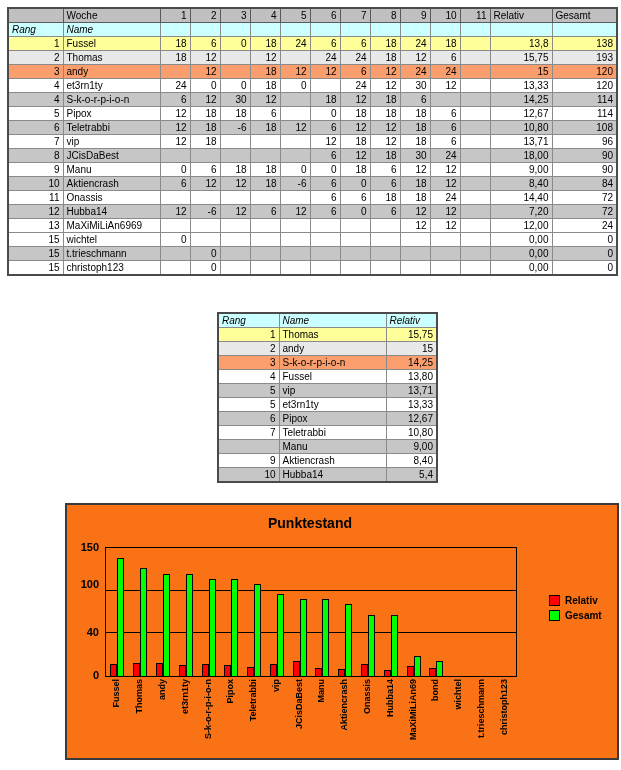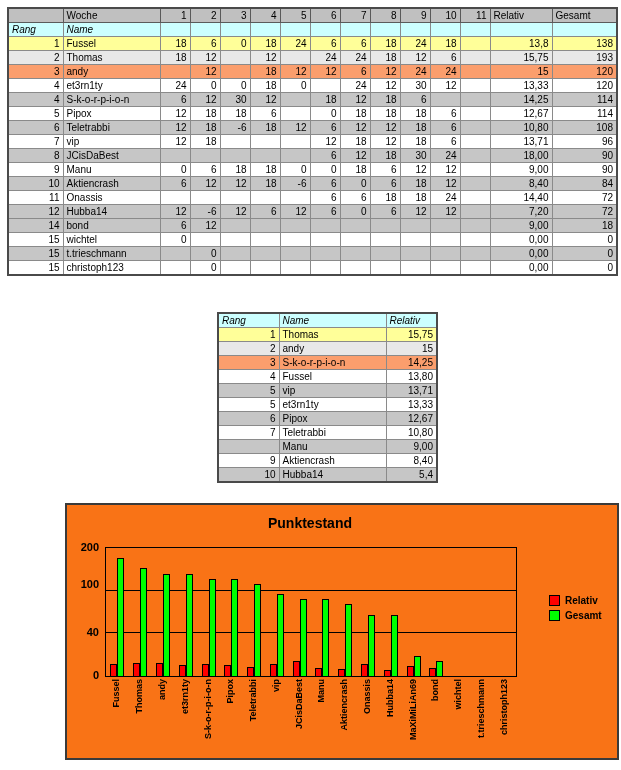--- a/index.html
+++ b/index.html
@@ -322,36 +322,36 @@
         <td class="num">12</td>
         <td class="num">6</td>
         <td class="num">0</td>
         <td class="num">6</td>
         <td class="num">12</td>
         <td class="num">12</td>
         <td class="num"></td>
         <td class="num">7,20</td>
         <td class="num">72</td>
       </tr>
-      <tr class="hl-gray">
-        <td class="num">14</td>
-        <td class="txt">bond</td>
-        <td class="num">6</td>
-        <td class="num">12</td>
-        <td class="num"></td>
-        <td class="num"></td>
-        <td class="num"></td>
-        <td class="num"></td>
-        <td class="num"></td>
-        <td class="num"></td>
-        <td class="num"></td>
-        <td class="num"></td>
-        <td class="num"></td>
-        <td class="num">9,00</td>
-        <td class="num">18</td>
+      <tr class="hl-white">
+        <td class="num">13</td>
+        <td class="txt">MaXiMiLiAn6969</td>
+        <td class="num"></td>
+        <td class="num"></td>
+        <td class="num"></td>
+        <td class="num"></td>
+        <td class="num"></td>
+        <td class="num"></td>
+        <td class="num"></td>
+        <td class="num"></td>
+        <td class="num">12</td>
+        <td class="num">12</td>
+        <td class="num"></td>
+        <td class="num">12,00</td>
+        <td class="num">24</td>
       </tr>
       <tr class="hl-white">
         <td class="num">15</td>
         <td class="txt">wichtel</td>
         <td class="num">0</td>
         <td class="num"></td>
         <td class="num"></td>
         <td class="num"></td>
         <td class="num"></td>
         <td class="num"></td>
@@ -542,21 +542,21 @@
         </div>
         <div class="bar-group"></div>
         <div class="bar-group"></div>
         <div class="bar-group"></div>
       </div>
   </div>
   <div id="yticks">
       <div class="ytick" style="top: 170px;">0</div>
       <div class="ytick" style="top: 127px;">40</div>
       <div class="ytick" style="top: 79px;">100</div>
-      <div class="ytick" style="top: 42px;">200</div>
+      <div class="ytick" style="top: 42px;">150</div>
     </div>
   <div class="xlabels" id="xlabels">
       <div class="xlabel">
         <span>Fussel</span>
       </div>
       <div class="xlabel">
         <span>Thomas</span>
       </div>
       <div class="xlabel">
         <span>andy</span>

